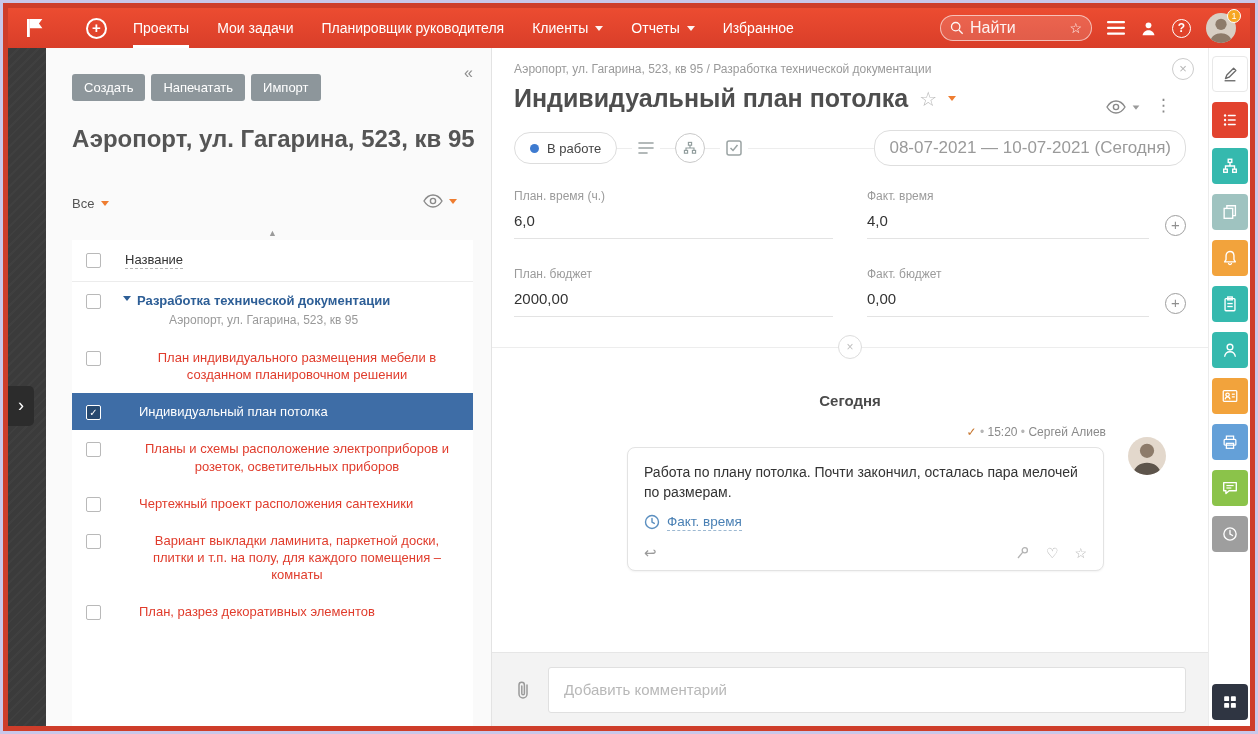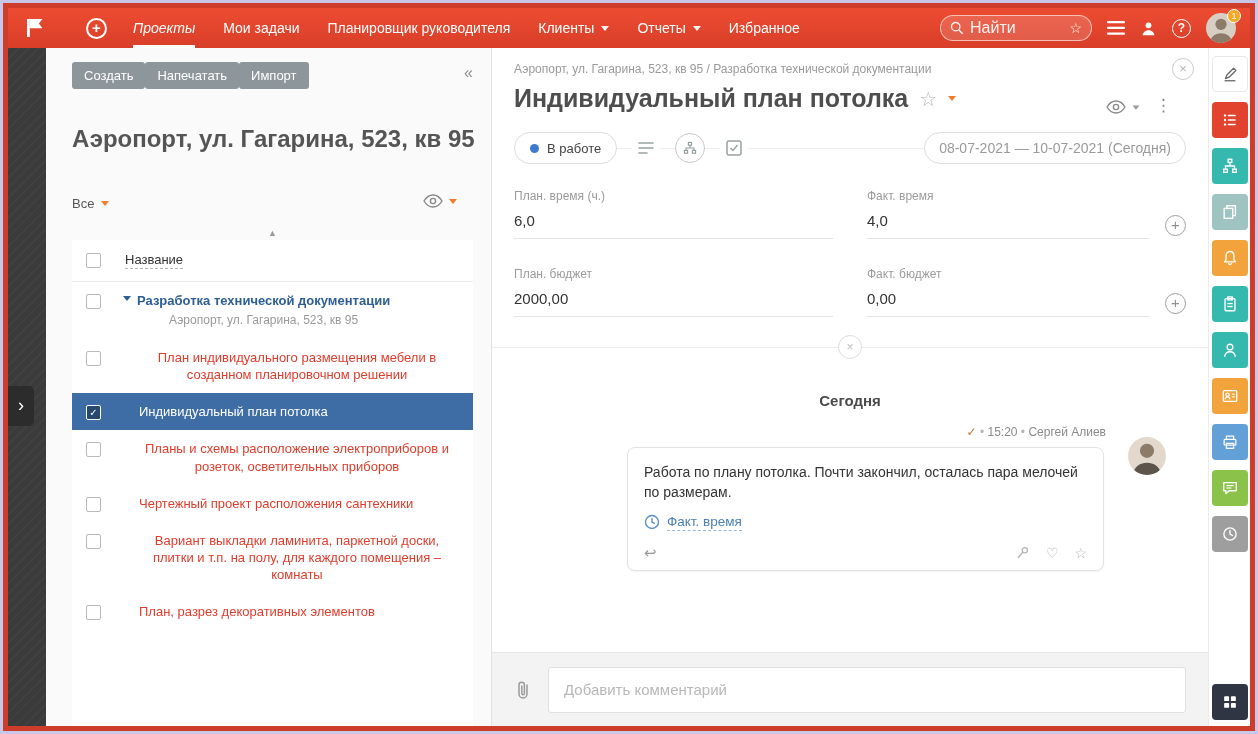--- a/index.html
+++ b/index.html
@@ -12,21 +12,21 @@
   
   .topbar { flex:0 0 40px; background:linear-gradient(180deg,#ec4c31,#d93e29);
             display:flex; align-items:center; padding:0 12px 0 10px; color:#fff; }
   .logo { width:26px; height:26px; display:flex; align-items:center; justify-content:center; margin:0 38px 0 4px; cursor:pointer; }
   .tb-plus { width:21px; height:21px; border:2px solid #fff; border-radius:50%; margin-right:26px;
              display:flex; align-items:center; justify-content:center; font-size:15px; font-weight:bold; line-height:1; cursor:pointer; }
   .tb-plus::before { content:"+"; margin-top:-2px; }
   .nav { display:flex; align-items:center; gap:28px; height:40px; }
   .nav-item { font-size:14px; color:#fff; text-decoration:none; height:40px; line-height:40px;
               display:inline-flex; align-items:center; gap:7px; cursor:pointer; white-space:nowrap; }
-  .nav-item.active { box-shadow:inset 0 -3px 0 #fff;font-style:italic; }
+  .nav-item.active { box-shadow:inset 0 -3px 0 #fff; }
   .tri { width:0; height:0; border-left:4px solid transparent; border-right:4px solid transparent;
          border-top:5px solid currentColor; display:inline-block; }
   .nav-item .tri { border-top-color:rgba(255,255,255,.95); }
   .tb-right { margin-left:auto; display:flex; align-items:center; gap:15px; }
   .search { width:152px; height:26px; border-radius:13px; border:1px solid rgba(255,255,255,.6);
             background:rgba(255,255,255,.15); display:flex; align-items:center; padding:0 9px; gap:6px; }
   .search input { flex:1; min-width:0; background:transparent; border:none; outline:none; color:#fff; font-size:16px;
                   font-family:"Liberation Sans", sans-serif; }
   .search input::placeholder { color:rgba(255,255,255,.92); }
   .sstar { color:rgba(255,255,255,.95); font-size:14px; cursor:pointer; }
@@ -48,21 +48,21 @@
   .left-rail { flex:0 0 38px; background:#3b3b3b;
     background-image:repeating-linear-gradient(135deg, rgba(255,255,255,.025) 0 2px, transparent 2px 7px);
     position:relative; }
   .expand-tab { position:absolute; top:338px; left:0; width:26px; height:40px; background:#2c2c2c;
                 border-radius:0 5px 5px 0; color:#fff; display:flex; align-items:center; justify-content:center;
                 font-size:18px; cursor:pointer; }
   .expand-tab::before { content:"›"; margin-top:-2px; }
 
   
   .lp { flex:0 0 446px; background:#fafafa; border-right:1px solid #e3e3e3; position:relative; overflow:hidden; }
-  .lp-buttons { position:absolute; top:14px; left:26px; display:flex; }
+  .lp-buttons { position:absolute; top:26px; left:26px; display:flex; gap:6px; }
   .lp-btn { background:#8d969b; color:#fff; border:none; border-radius:3px; font-size:13px;
             padding:6px 12px; cursor:pointer; font-family:"Liberation Sans", sans-serif; }
   .lp-collapse { position:absolute; top:16px; right:18px; color:#8e8e8e; font-size:16px; cursor:pointer; }
   .lp-collapse::before { content:"«"; }
   .lp-title { position:absolute; top:76px; left:26px; right:16px; font-size:24px; color:#555; line-height:1.28; }
   .lp-filter { position:absolute; top:148px; left:26px; display:flex; align-items:center; gap:7px;
                font-size:13px; color:#555; cursor:pointer; }
   .lp-filter .tri, .lp-eye .tri { border-top-color:#ef7d30; }
   .lp-eye { position:absolute; top:146px; right:34px; display:flex; align-items:center; gap:6px; cursor:pointer; }
 
@@ -110,21 +110,21 @@
   .status-row { margin:18px 22px 0 22px; height:34px; display:flex; align-items:center; gap:15px; position:relative; flex:0 0 auto; }
   .status-row::before { content:""; position:absolute; left:0; right:0; top:50%; border-top:1px solid #ededed; }
   .status-row > * { position:relative; background:#fff; }
   .status-pill { display:flex; align-items:center; gap:8px; border:1px solid #ddd; border-radius:17px;
                  height:32px; padding:0 15px; cursor:pointer; }
   .status-dot { width:9px; height:9px; border-radius:50%; background:#3e7bd0; }
   .status-label { font-size:13px; color:#444; }
   .st-icon { width:28px; height:30px; display:flex; align-items:center; justify-content:center; cursor:pointer; }
   .st-icon.circled { width:30px; border:1px solid #c9c9c9; border-radius:50%; }
   .date-pill { margin-left:auto; border:1px solid #dedede; border-radius:16px; padding:7px 14px;
-               font-size:14px; color:#9a9a9a; white-space:nowrap; cursor:pointer;text-align:center; }
+               font-size:17px; color:#9a9a9a; white-space:nowrap; cursor:pointer;text-align:center; }
 
   .fields { margin:24px 22px 0 22px; display:grid; grid-template-columns:1fr 1fr; column-gap:34px; row-gap:28px; flex:0 0 auto; }
   .field label { font-size:12px; color:#9b9b9b; display:block; cursor:default; }
   .val-row { display:flex; align-items:flex-end; margin-top:9px; }
   .val { flex:1; font-size:15px; color:#333; border-bottom:1px solid #e3e3e3; padding-bottom:9px; cursor:text; }
   .plus-btn { margin-left:16px; margin-bottom:3px; width:21px; height:21px; border:1px solid #9e9e9e; border-radius:50%;
               color:#8f8f8f; font-size:15px; display:flex; align-items:center; justify-content:center; cursor:pointer; }
   .plus-btn::before { content:"+"; margin-top:-2px; }
 
   .feed-sep { margin-top:30px; position:relative; height:1px; background:#ededed; flex:0 0 auto; }

